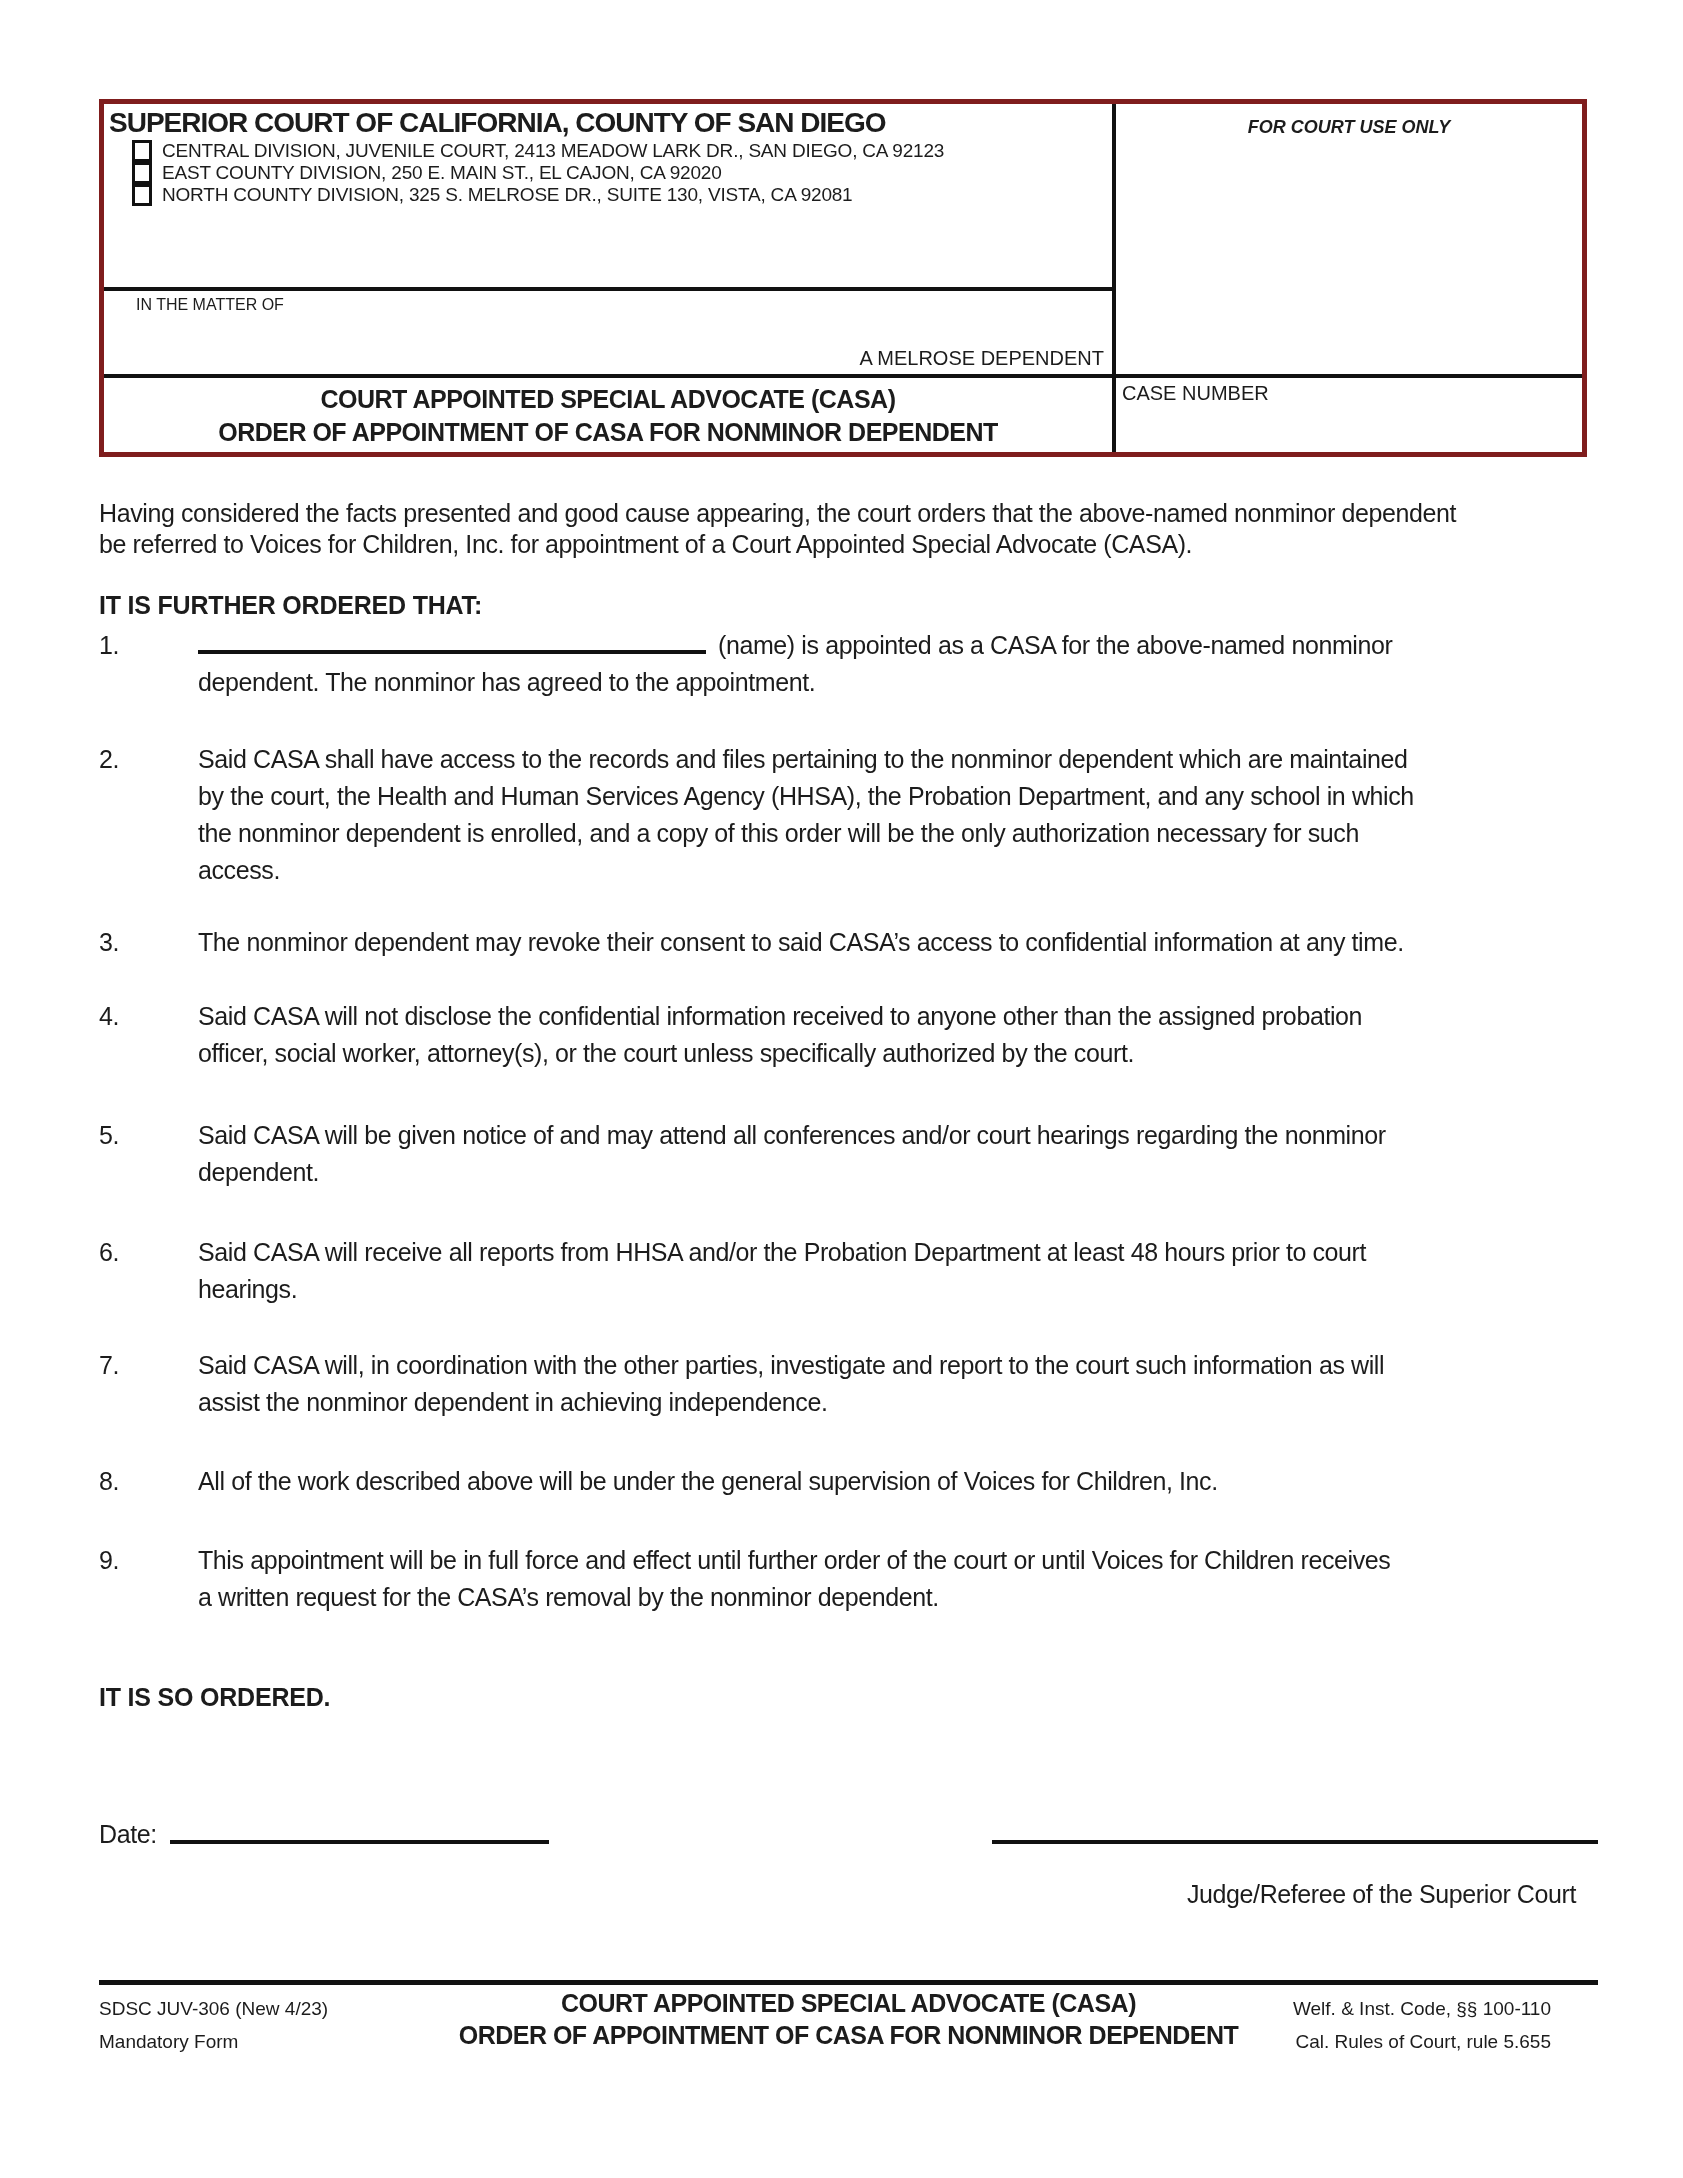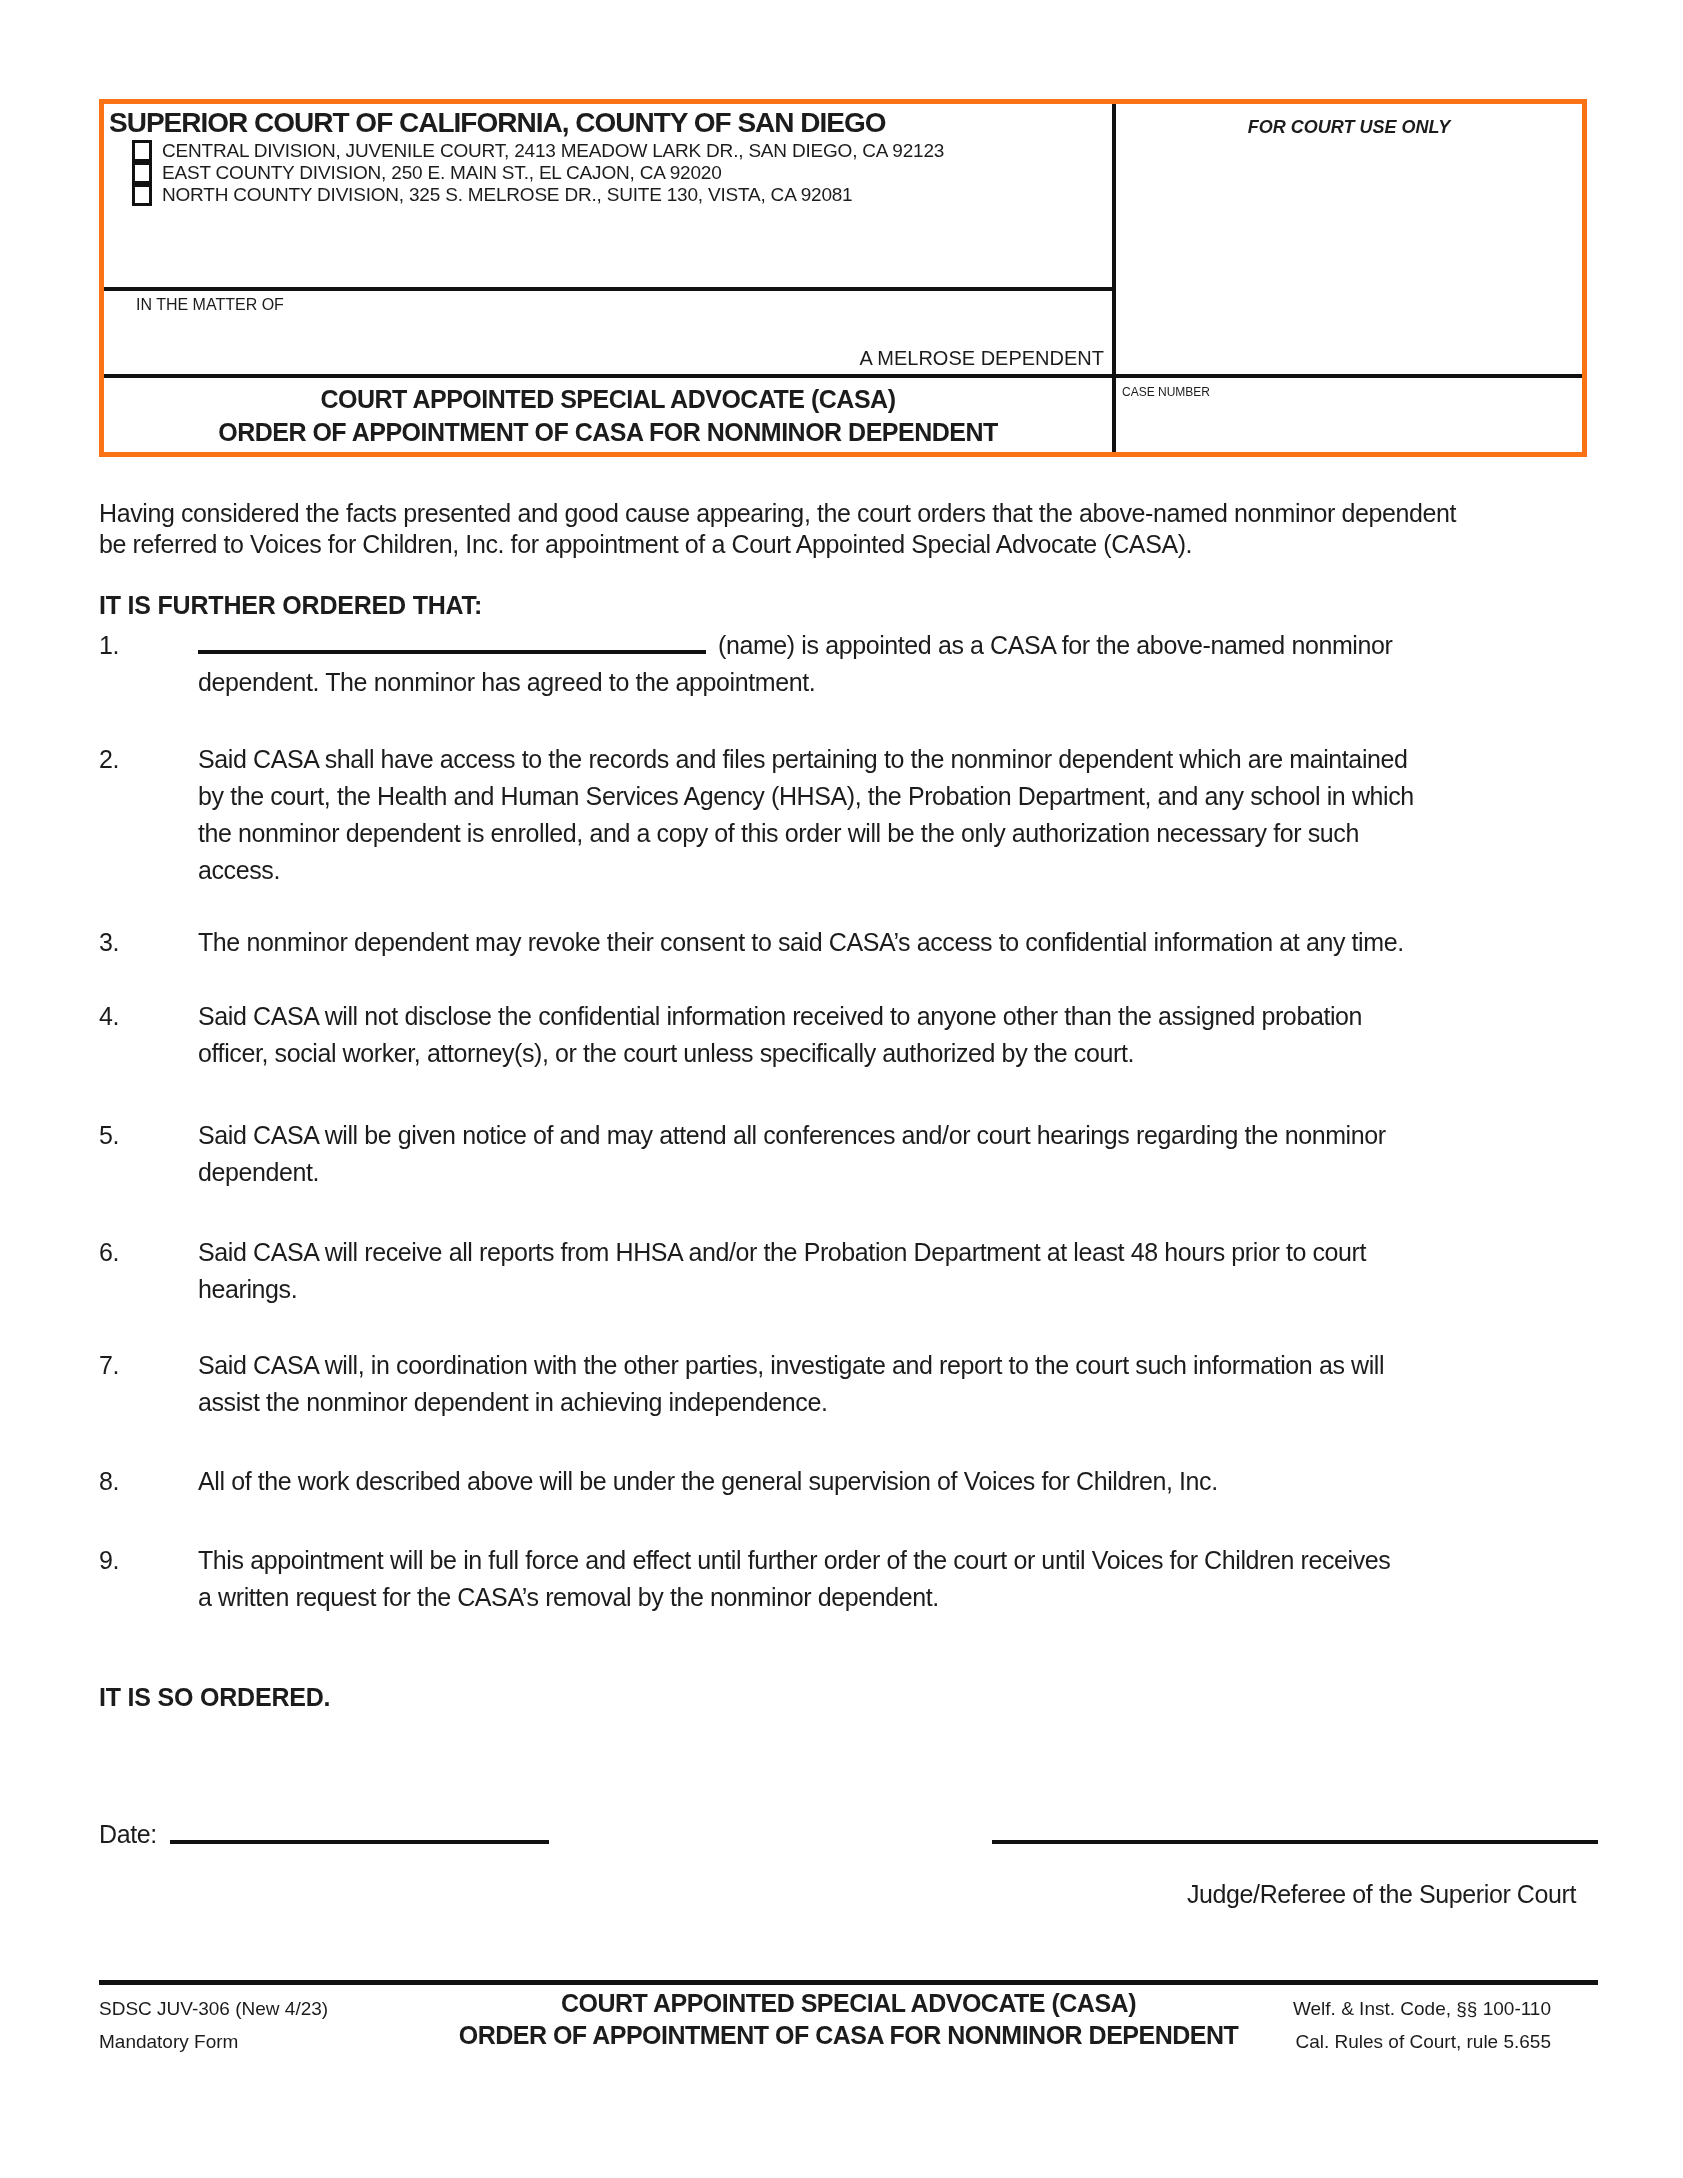--- a/index.html
+++ b/index.html
@@ -4,39 +4,39 @@
 <style>
   html,body{margin:0;padding:0;background:#ffffff;}
   .page{
     position:relative;width:1683px;height:2178px;background:#ffffff;
     font-family:"Liberation Sans","DejaVu Sans",sans-serif;color:#1c1c1c;
     overflow:hidden;
   }
   
   .hdr-box{
     position:absolute;left:99px;top:99px;width:1488px;height:358px;
-    border:5px solid #f97316;box-sizing:border-box;
+    border:5px solid #7f1d1d;box-sizing:border-box;
   }
   .vdiv{position:absolute;left:1008px;top:0;width:4px;height:348px;background:#111;}
   .hdiv-left{position:absolute;left:0;top:183px;width:1008px;height:4px;background:#111;}
   .hdiv-full{position:absolute;left:0;top:270px;width:1478px;height:4px;background:#111;}
   .cell-court{position:absolute;left:0;top:0;width:1008px;height:183px;padding:2px 5px;box-sizing:border-box;}
   .court-name{font-size:28px;font-weight:bold;letter-spacing:-1px;line-height:34px;white-space:nowrap;}
   .division-row{display:flex;align-items:center;height:22px;margin-left:23px;}
   .cbx{width:20px;height:22px;border:3px solid #111;box-sizing:border-box;flex:0 0 auto;margin-right:10px;}
   .division-label{font-size:19px;letter-spacing:-0.2px;white-space:nowrap;}
   .cell-matter{position:absolute;left:0;top:187px;width:1008px;height:83px;}
   .matter-label{position:absolute;left:7px;top:5px;font-size:16px;margin-left:25px;}
   .matter-suffix{position:absolute;right:8px;bottom:4px;font-size:20px;}
   .cell-title{position:absolute;left:0;top:274px;width:1008px;height:74px;text-align:center;padding-top:5px;box-sizing:border-box;}
   .cell-title div{font-size:25px;font-weight:bold;letter-spacing:-0.5px;line-height:33px;}
   .cell-courtuse{position:absolute;left:1012px;top:0;width:466px;height:270px;text-align:center;padding-top:13px;box-sizing:border-box;}
   .courtuse-label{font-size:18px;font-weight:bold;font-style:italic;}
   .cell-casenum{position:absolute;left:1012px;top:274px;width:466px;height:74px;padding:4px 6px;box-sizing:border-box;}
-  .casenum-label{font-size:12px;}
+  .casenum-label{font-size:20px;}
   
   .pre{white-space:pre-line;}
   .intro{position:absolute;left:99px;top:498px;width:1544px;font-size:25px;letter-spacing:-0.4px;line-height:31px;}
   .h-ordered{position:absolute;left:99px;top:591px;font-size:25px;font-weight:bold;letter-spacing:-0.2px;}
   .item{position:absolute;left:99px;width:1485px;font-size:25px;letter-spacing:-0.4px;line-height:37px;}
   .item-num{position:absolute;left:0;top:0;}
   .item-text{margin-left:99px;width:1386px;}
   .blank-name{display:inline-block;width:508px;height:1px;border-bottom:4px solid #111;vertical-align:baseline;margin-right:12px;}
   .h-soordered{position:absolute;left:99px;top:1683px;font-size:25px;font-weight:bold;letter-spacing:-0.2px;}
   .date-label{position:absolute;left:99px;top:1820px;font-size:25px;letter-spacing:-0.4px;}

